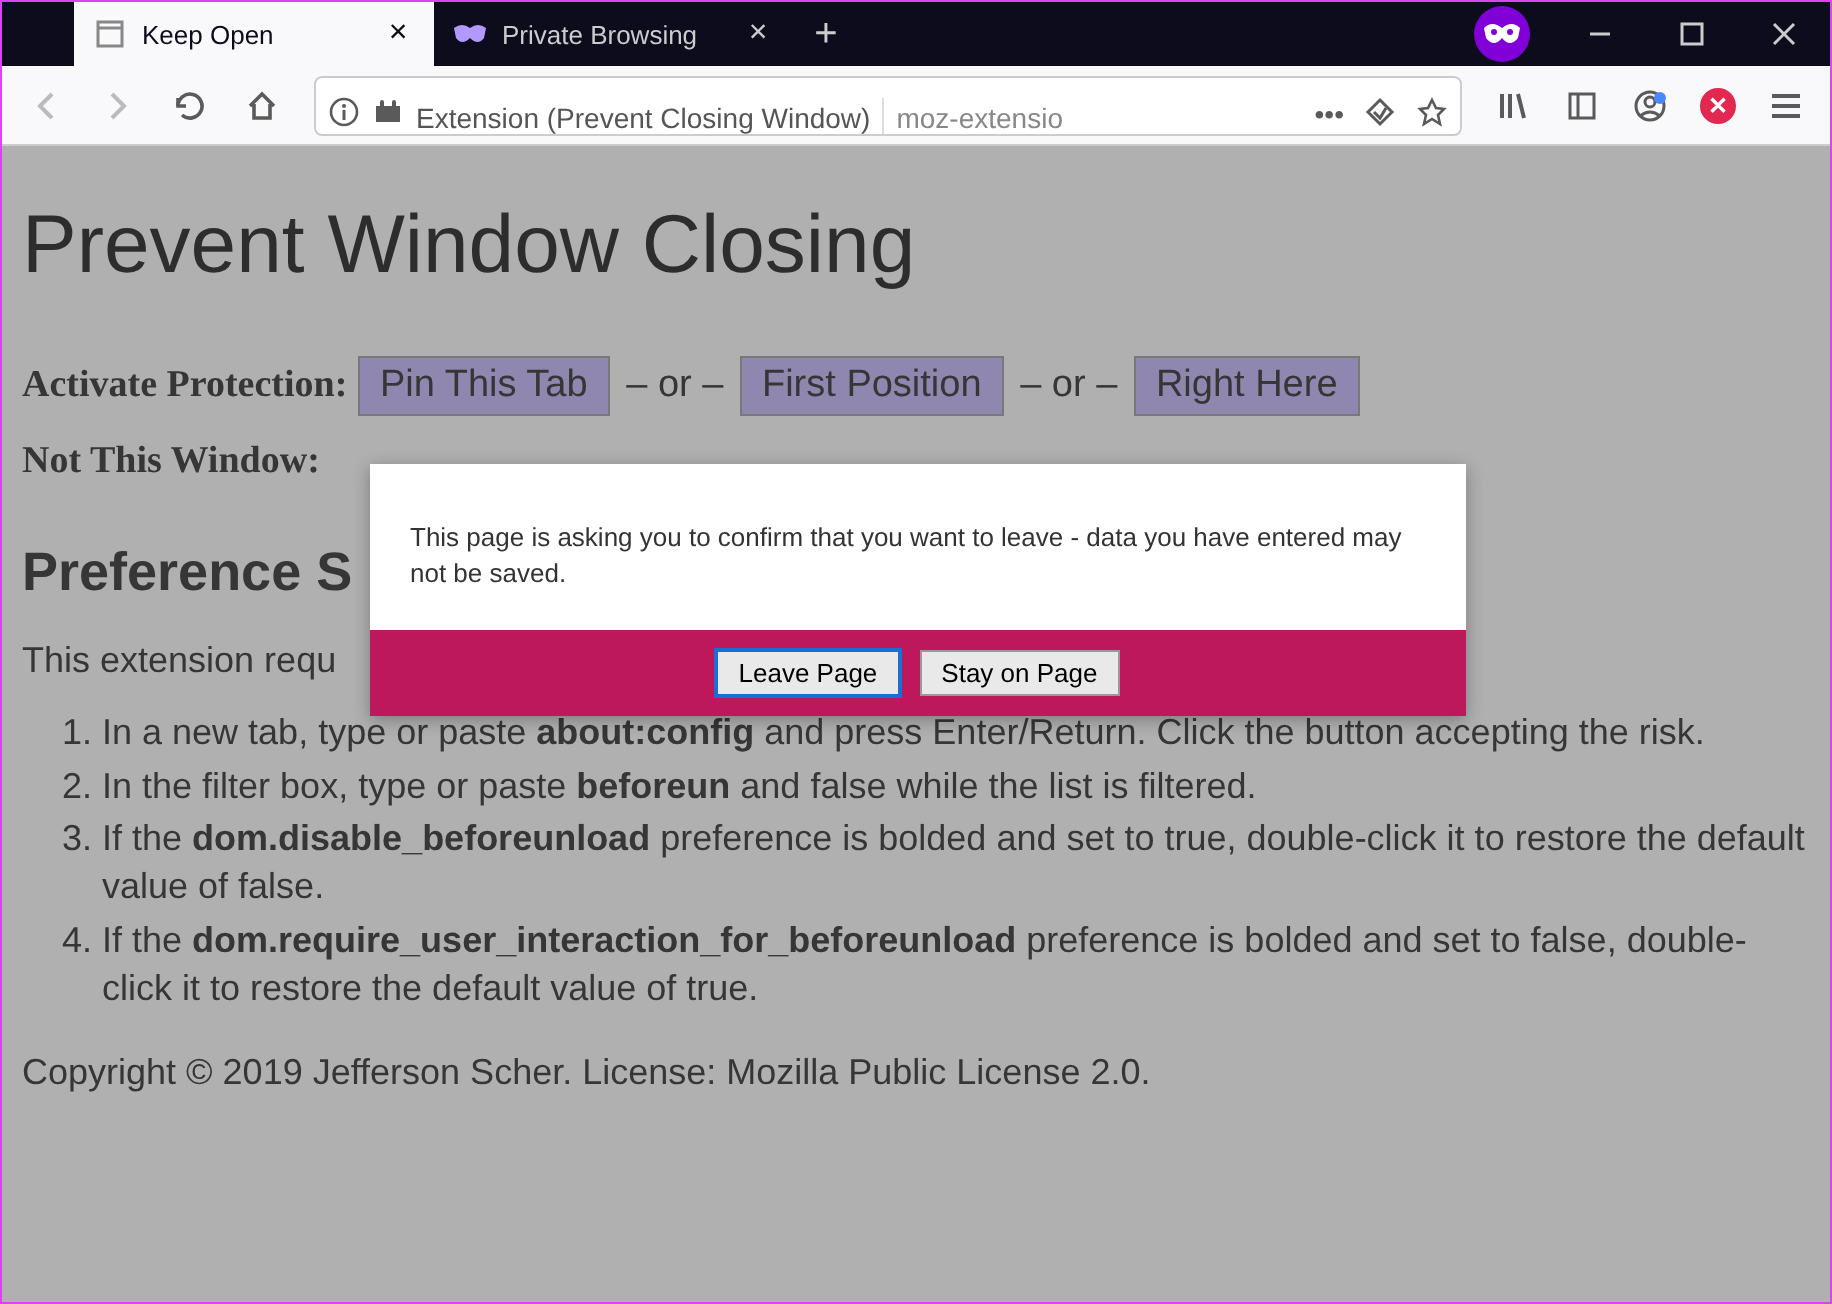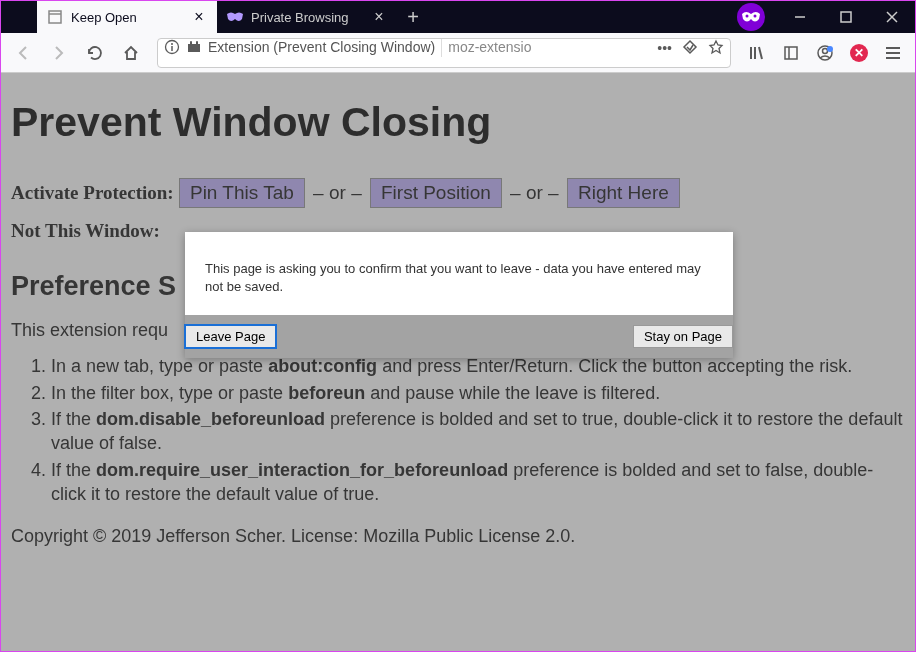--- a/index.html
+++ b/index.html
@@ -125,21 +125,21 @@
     .nav-btn.disabled {
       color: #bbb;
       cursor: default;
     }
     .url-bar {
       flex: 1;
       height: 30px;
       border: 1px solid #ccc;
       border-radius: 4px;
       display: flex;
-      align-items: flex-start;
+      align-items: flex-end;
       padding: 0 6px;
       gap: 6px;
       background: #fff;
       margin: 0 6px;
       font-size: 14px;
       color: #555;
     }
     .url-identity {
       display: flex;
       align-items: center;
@@ -175,21 +175,21 @@
       overflow: hidden;
     }
     .page {
       padding: 14px 10px;
       font-size: 18px;
       color: #222;
       line-height: 1.35;
     }
     .page h1 {
       font-size: 41px;
-      font-weight: bold;
+      font-weight: normal;
       margin: 8px 0 28px;
       color: #111;
     }
     .page h2 {
       font-size: 27px;
       font-weight: bold;
       margin: 24px 0 14px;
     }
     .cfg-row {
       margin: 10px 0;
@@ -233,24 +233,24 @@
       background: #fff;
       box-shadow: 0 2px 8px rgba(0,0,0,0.3);
       font-size: 13px;
     }
     .dialog-body {
       padding: 28px 20px 20px;
       color: #333;
       line-height: 1.35;
     }
     .dialog-footer {
-      background: #a3a3a3;
+      background: #be185d;
       padding: 10px 0;
       display: flex;
-      justify-content: space-between;
+      justify-content: center;
       gap: 10px;
     }
     .dlg-btn {
       background: #e9e9e9;
       border: 1px solid #999;
       padding: 3px 10px;
       font-size: 13px;
       cursor: pointer;
     }
     .dlg-btn.primary {
@@ -427,21 +427,21 @@
         <span class="cfg-sep">– or –</span>
         <span class="cfg-btn">Right Here</span>
       </div>
       <div class="cfg-row">
         <span class="cfg-label">Not This Window:</span>
       </div>
       <h2>Preference S</h2>
       <p>This extension requ</p>
       <ol>
         <li><span>In a new tab, type or paste </span><span class="bold">about:config</span><span> and press Enter/Return. Click the button accepting the risk.</span></li>
-        <li><span>In the filter box, type or paste </span><span class="bold">beforeun</span><span> and pause while the leave is filtered.</span></li>
+        <li><span>In the filter box, type or paste </span><span class="bold">beforeun</span><span> and false while the list is filtered.</span></li>
         <li><span>If the </span><span class="bold">dom.disable_beforeunload</span><span> preference is bolded and set to true, double-click it to restore the default value of false.</span></li>
         <li><span>If the </span><span class="bold">dom.require_user_interaction_for_beforeunload</span><span> preference is bolded and set to false, double-click it to restore the default value of true.</span></li>
       </ol>
       <p>Copyright © 2019 Jefferson Scher. License: Mozilla Public License 2.0.</p>
     </div>
 
     <div class="dim-overlay"></div>
 
     <div class="dialog">
       <div class="dialog-body">This page is asking you to confirm that you want to leave - data you have entered may not be saved.</div>

